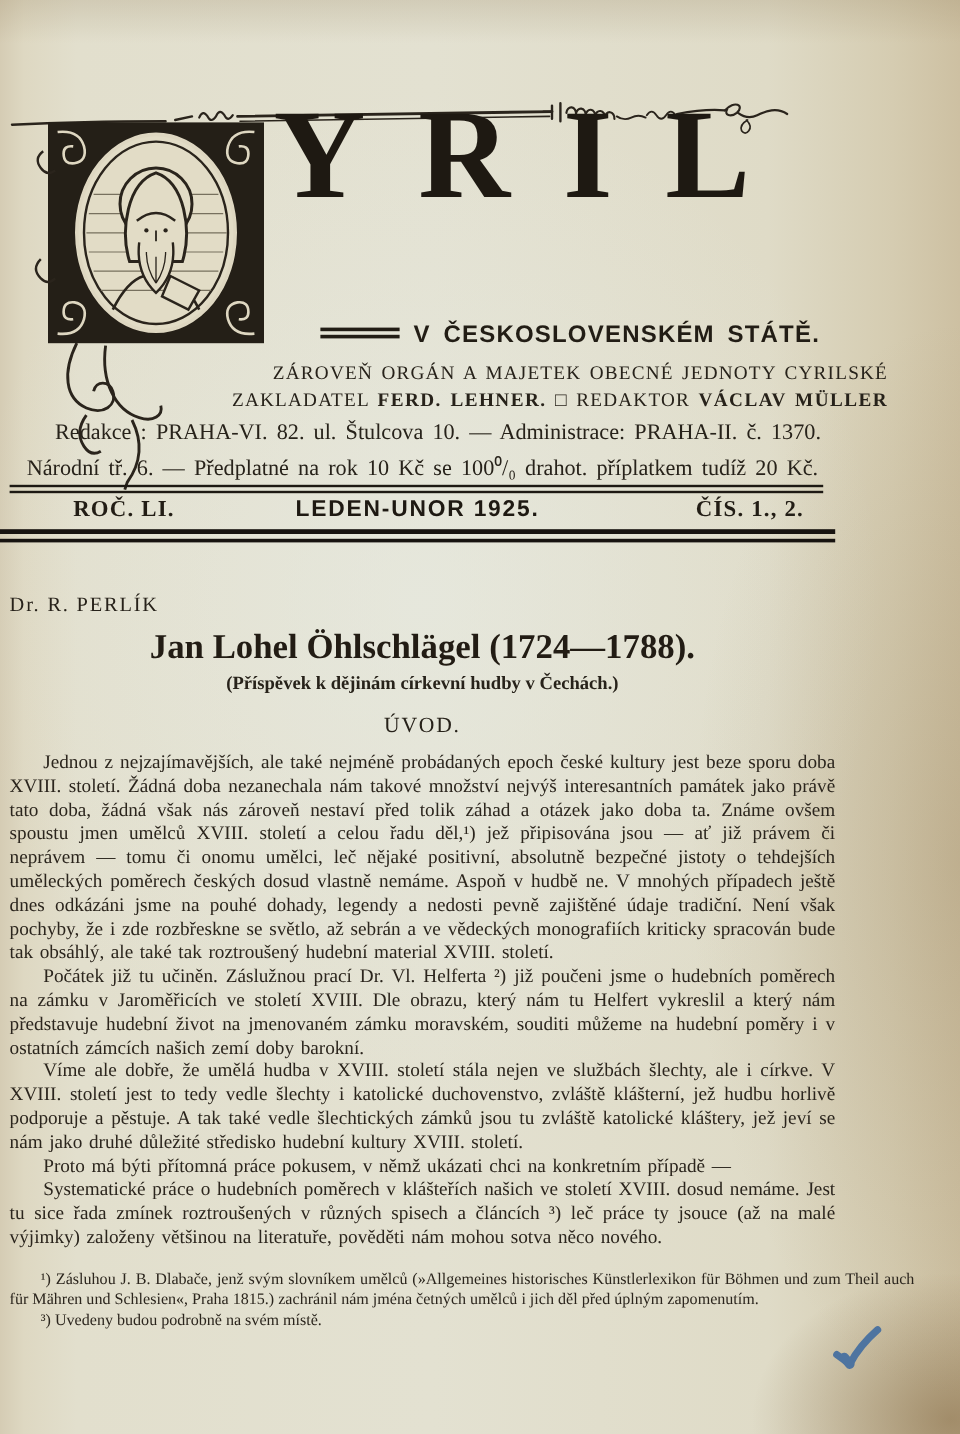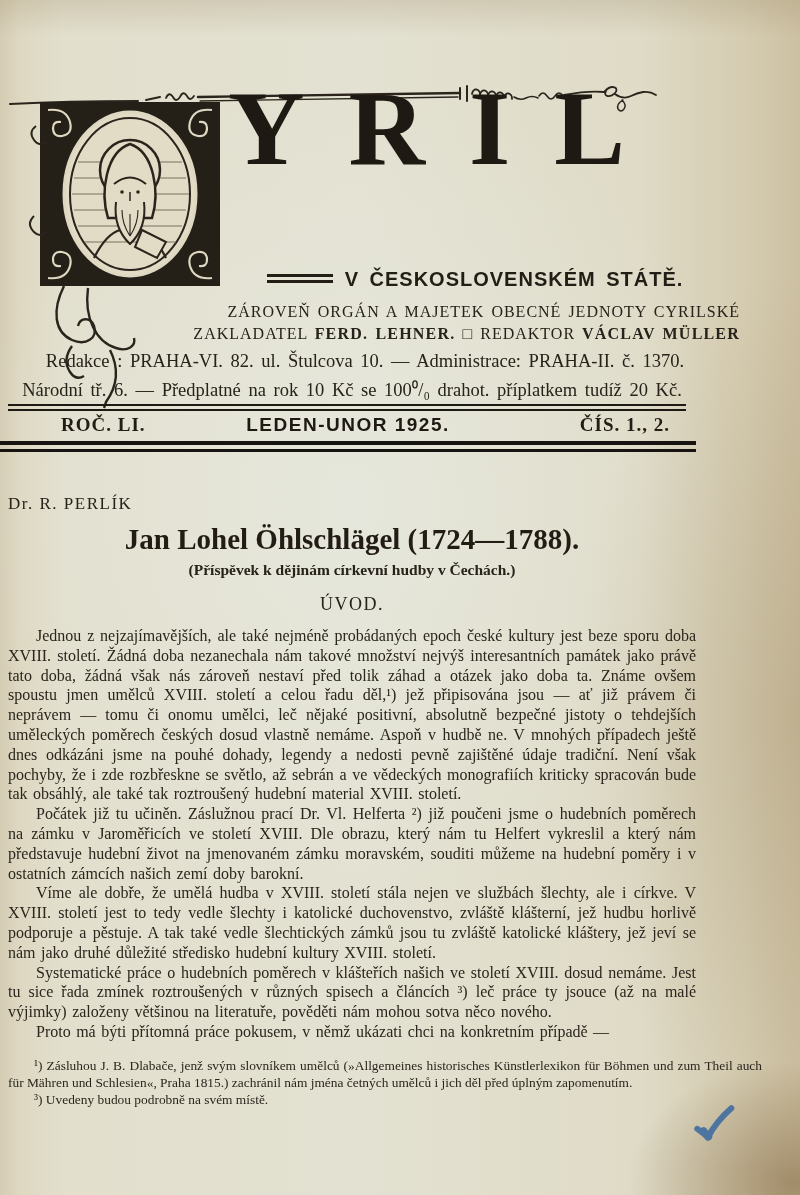--- a/index.html
+++ b/index.html
@@ -181,22 +181,22 @@
   <div class="abs article">
     <div class="author">Dr. R. PERLÍK</div>
     <div class="a-title">Jan Lohel Öhlschlägel (1724—1788).</div>
     <div class="a-sub">(Příspěvek k dějinám církevní hudby v Čechách.)</div>
     <div class="a-uvod">ÚVOD.</div>
 
     <div class="body-text">
       <p>Jednou z nejzajímavějších, ale také nejméně probádaných epoch české kultury jest beze sporu doba XVIII. století. Žádná doba nezanechala nám takové množství nejvýš interesantních památek jako právě tato doba, žádná však nás zároveň nestaví před tolik záhad a otázek jako doba ta. Známe ovšem spoustu jmen umělců XVIII. století a celou řadu děl,¹) jež připisována jsou — ať již právem či neprávem — tomu či onomu umělci, leč nějaké positivní, absolutně bezpečné jistoty o tehdejších uměleckých poměrech českých dosud vlastně nemáme. Aspoň v hudbě ne. V mnohých případech ještě dnes odkázáni jsme na pouhé dohady, legendy a nedosti pevně zajištěné údaje tradiční. Není však pochyby, že i zde rozbřeskne se světlo, až sebrán a ve vědeckých monografiích kriticky spracován bude tak obsáhlý, ale také tak roztroušený hudební material XVIII. století.</p>
       <p>Počátek již tu učiněn. Záslužnou prací Dr. Vl. Helferta ²) již poučeni jsme o hudebních poměrech na zámku v Jaroměřicích ve století XVIII. Dle obrazu, který nám tu Helfert vykreslil a který nám představuje hudební život na jmenovaném zámku moravském, souditi můžeme na hudební poměry i v ostatních zámcích našich zemí doby barokní.</p>
       <p>Víme ale dobře, že umělá hudba v XVIII. století stála nejen ve službách šlechty, ale i církve. V XVIII. století jest to tedy vedle šlechty i katolické duchovenstvo, zvláště klášterní, jež hudbu horlivě podporuje a pěstuje. A tak také vedle šlechtických zámků jsou tu zvláště katolické kláštery, jež jeví se nám jako druhé důležité středisko hudební kultury XVIII. století.</p>
+      <p>Proto má býti přítomná práce pokusem, v němž ukázati chci na konkretním případě —</p>
       <p>Systematické práce o hudebních poměrech v klášteřích našich ve století XVIII. dosud nemáme. Jest tu sice řada zmínek roztroušených v různých spisech a článcích ³) leč práce ty jsouce (až na malé výjimky) založeny většinou na literatuře, pověděti nám mohou sotva něco nového.</p>
-      <p>Proto má býti přítomná práce pokusem, v němž ukázati chci na konkretním případě —</p>
     </div>
 
     <div class="footnotes">
       <p>¹) Zásluhou J. B. Dlabače, jenž svým slovníkem umělců (»Allgemeines historisches Künstlerlexikon für Böhmen und zum Theil auch für Mähren und Schlesien«, Praha 1815.) zachránil nám jména četných umělců i jich děl před úplným zapomenutím.</p>
       <p>³) Uvedeny budou podrobně na svém místě.</p>
       <svg class="check" viewBox="0 0 46 40">
         <path d="M41,5 C31,12 21,22 15,31 L5,22" fill="none" stroke="#4e74a0" stroke-width="6" stroke-linecap="round" stroke-linejoin="round"></path>
         <path d="M15,31 L11,25" fill="none" stroke="#4e74a0" stroke-width="8" stroke-linecap="round"></path>
       </svg>
     </div>

